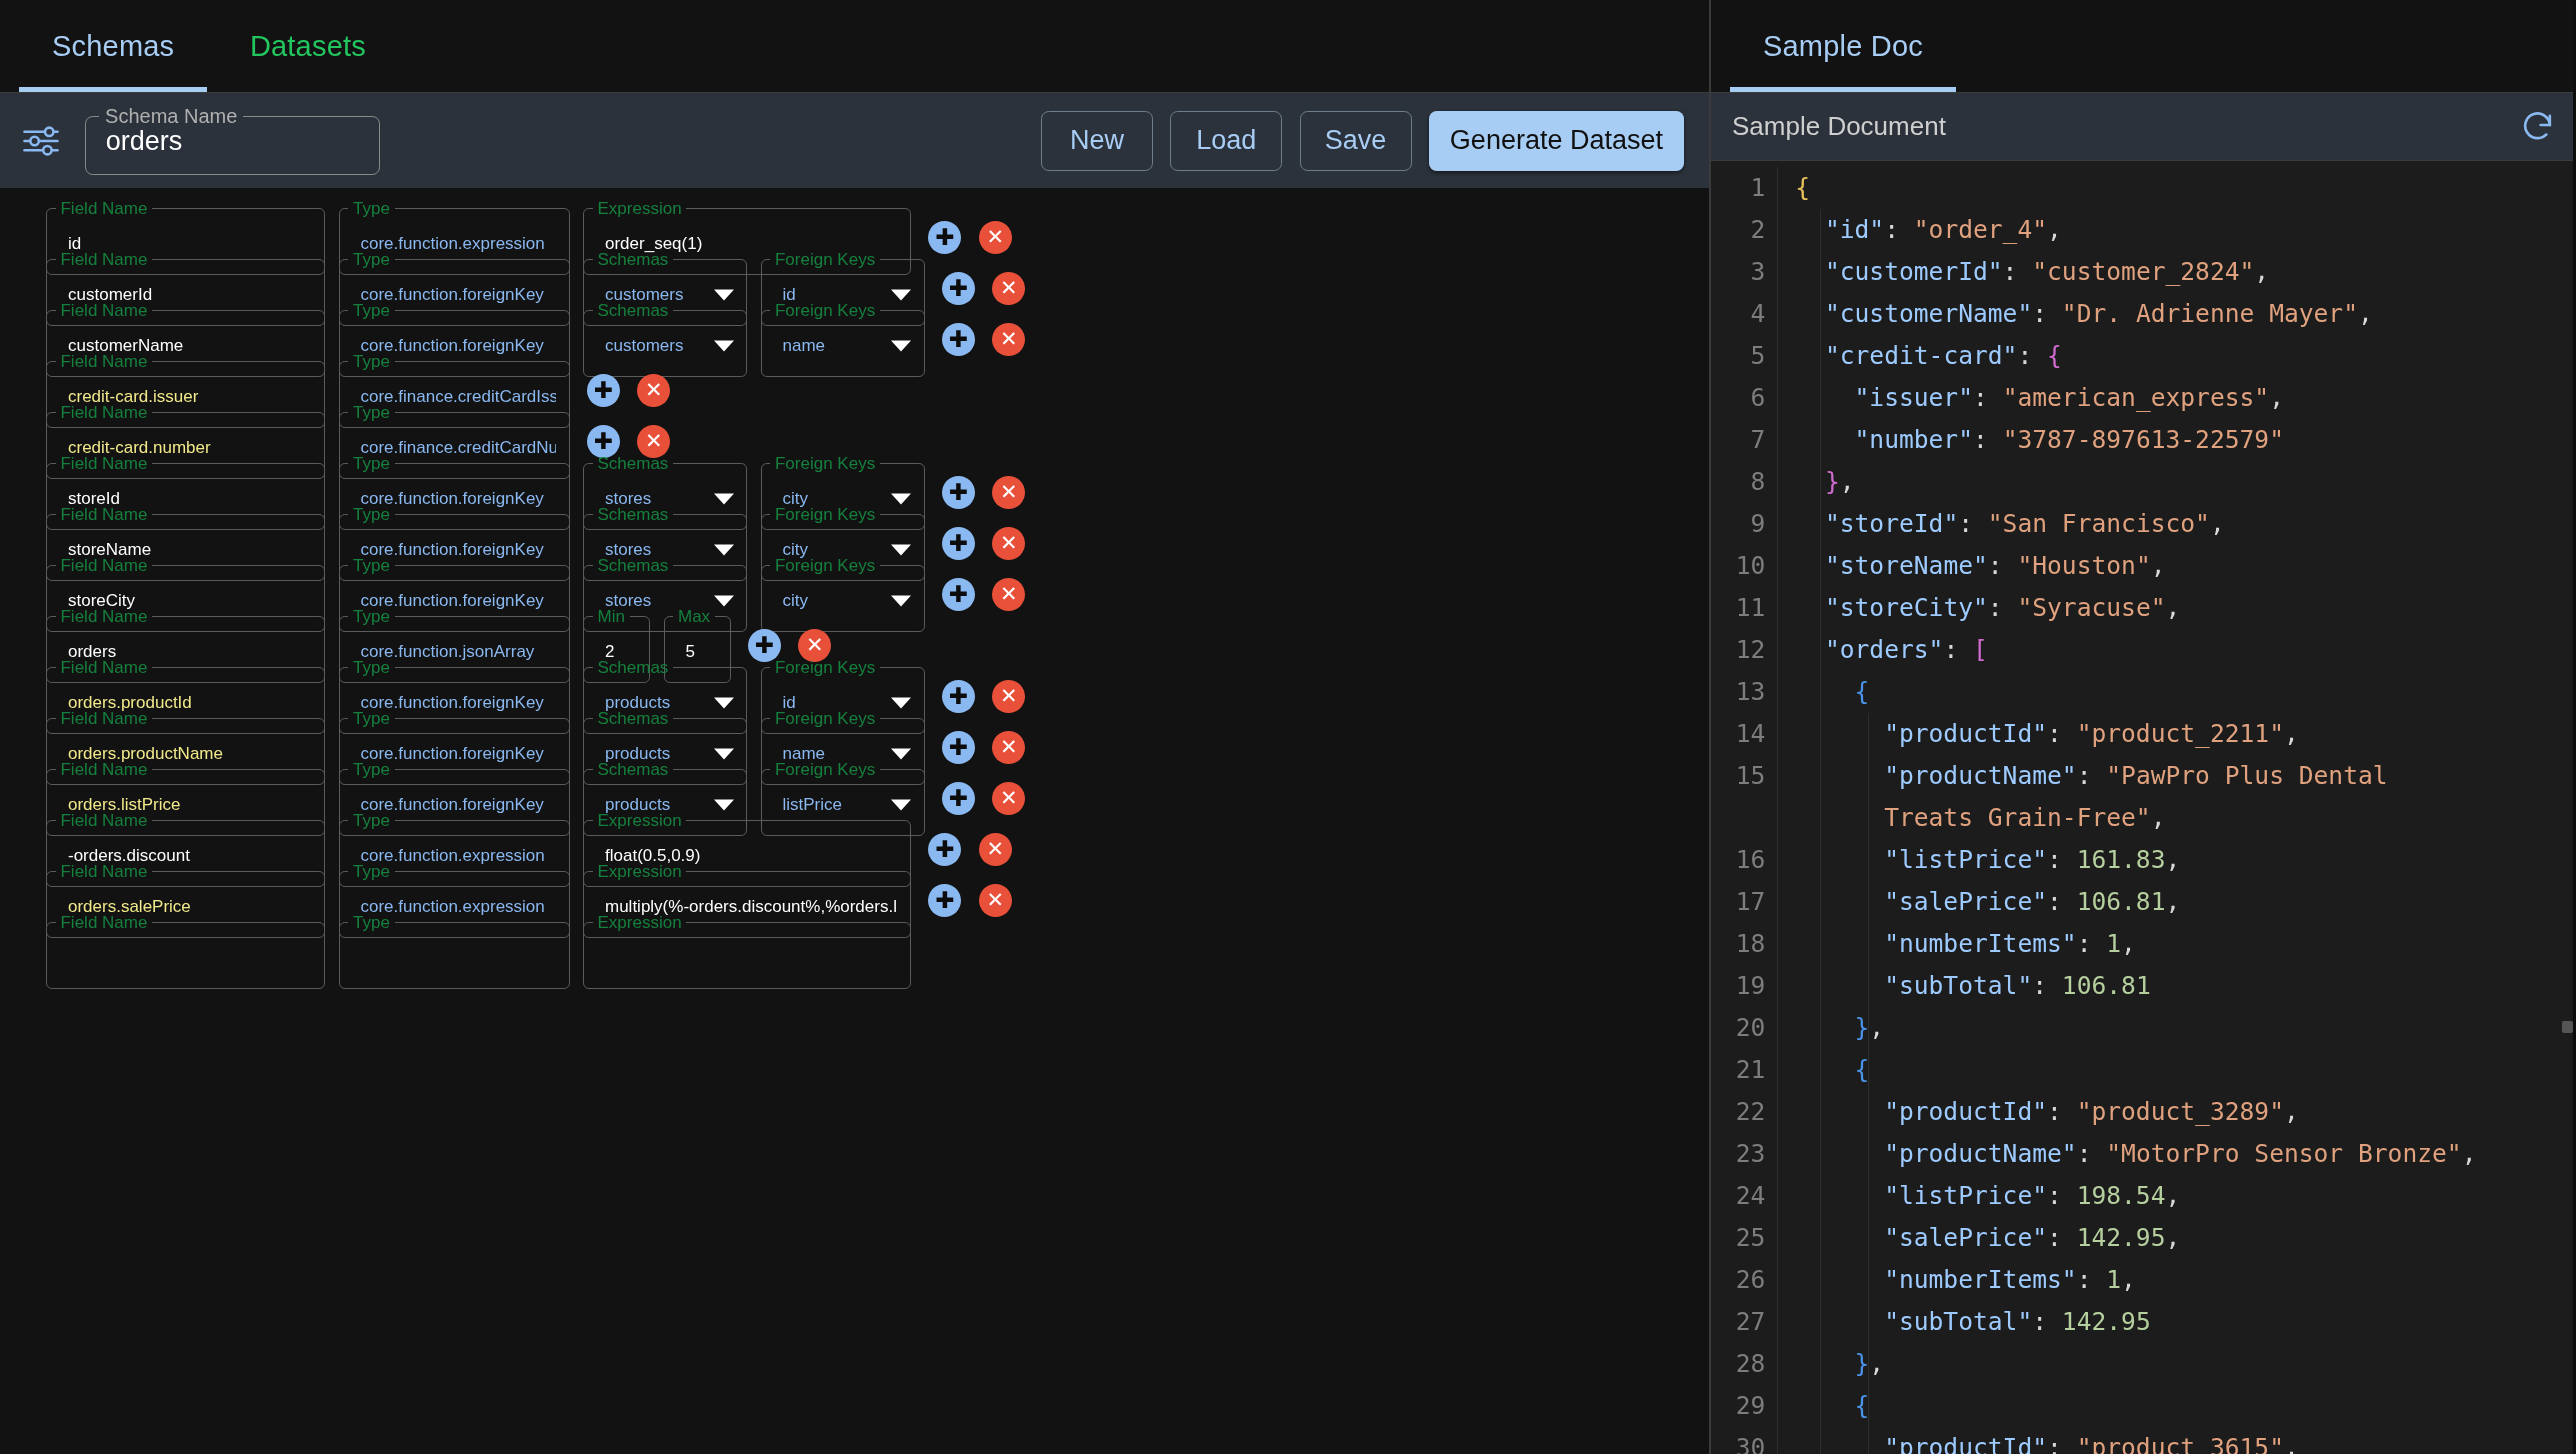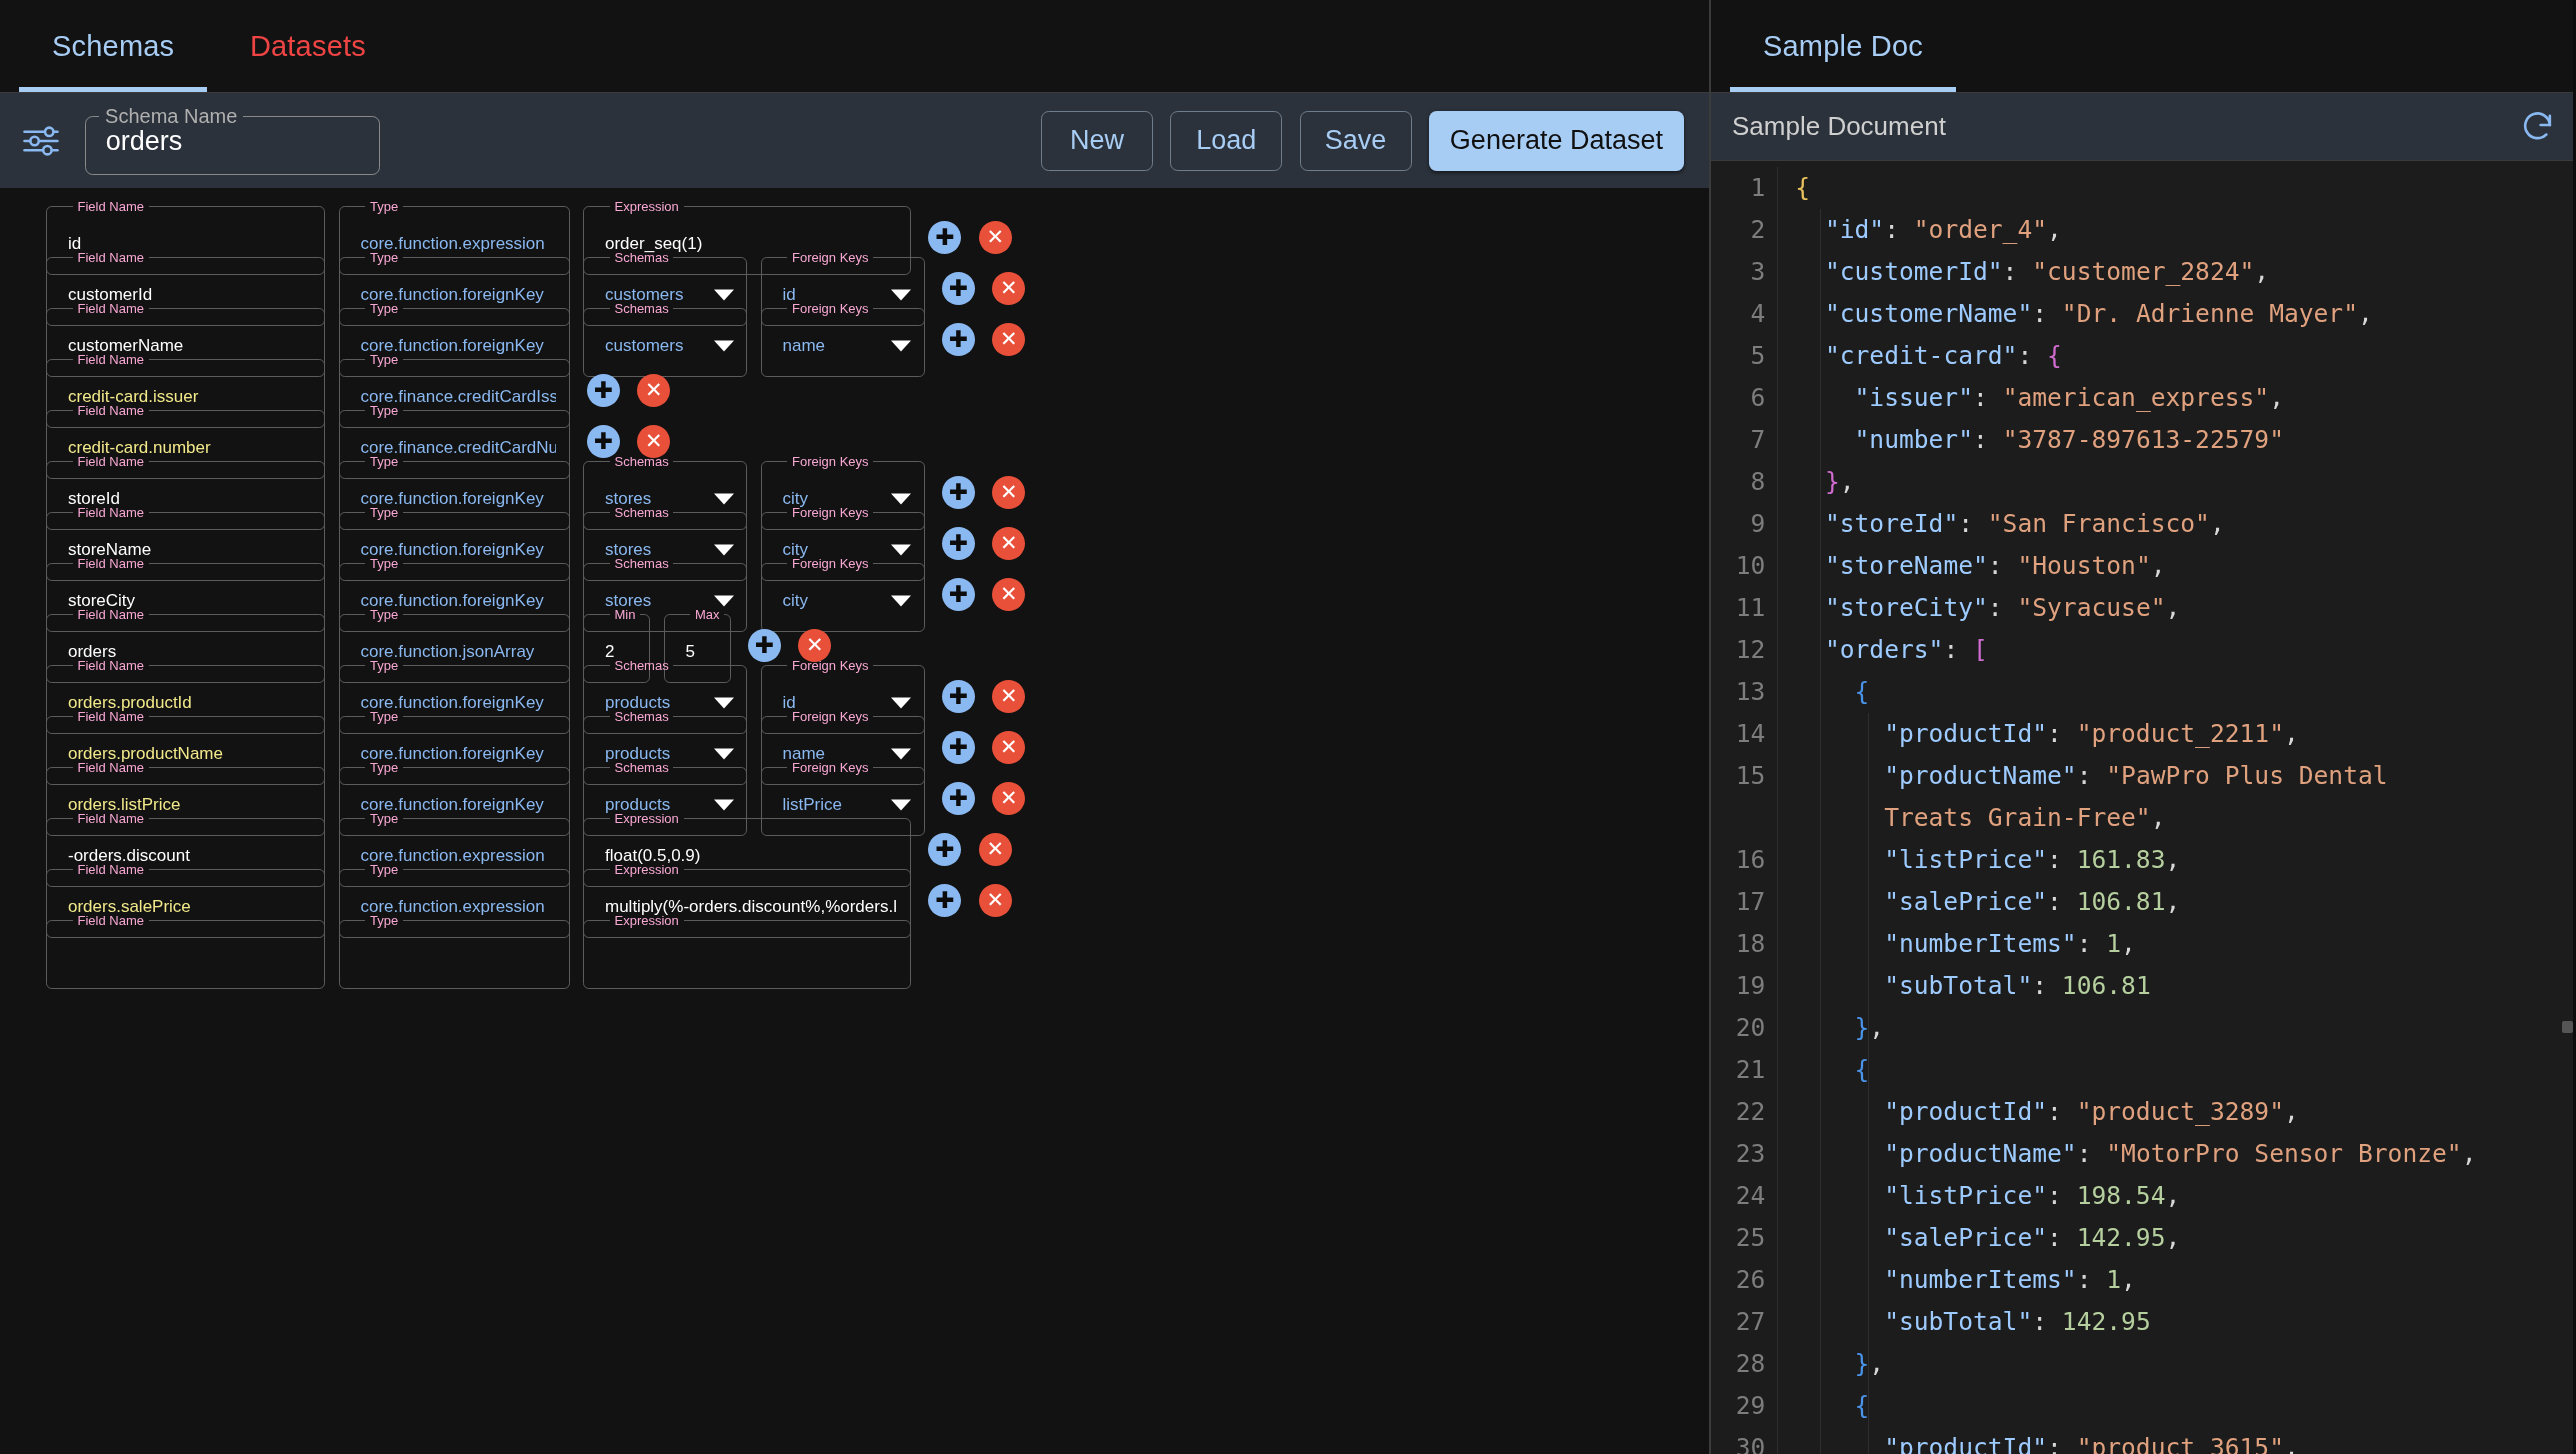--- a/index.html
+++ b/index.html
@@ -21,21 +21,21 @@
   }
   .tabbar {
     height: 92px; background: #121212;
     display: flex; align-items: center;
     padding-left: 19px; gap: 9.6px;
     flex-shrink: 0; position: relative;
   }
   .tab {
     height: 92px; padding: 0 33px;
     display: flex; align-items: center; justify-content: center;
-    font-size: 29px; color: #ef4444; letter-spacing: 0.2px;
+    font-size: 29px; color: #22c55e; letter-spacing: 0.2px;
     position: relative; cursor: pointer;
   }
   .tab.active { color: #a8cdf5; }
   .tab.active::after {
     content: ""; position: absolute; left: 0; right: 0; bottom: 0;
     height: 4.8px; background: #a8cdf5;
   }
 
   .toolbar {
     height: 96px; background: #2b323b;
@@ -101,21 +101,21 @@
   .c-fk    { width: 164px; }
   .c-min   { width:  67px; }
   .c-max   { width:  67px; }
 
   .cell > fieldset {
     border: 1px solid #5c5c5c; border-radius: 5.8px;
     height: 75px; margin: 0; padding: 0 0 0 7.7px;
     display: block;
   }
   .cell > fieldset > legend {
-    font-size: 13px; color: #f9a8d4; padding: 0 4.8px; margin-left: 18px;
+    font-size: 17px; color: #15803d; padding: 0 4.8px; margin-left: 1px;
     line-height: 1;
   }
   .cell .val {
     position: absolute; left: 22px; top: 44px; transform: translateY(-50%);
     font-size: 17px; color: #ffffff; white-space: nowrap;
     overflow: hidden; right: 13.5px;
   }
   .cell.c-schema .val, .cell.c-fk .val { right: 37px; }
   .val.blue { color: #8ab8f0; }
   .val.yellow { color: #f2e98a; }

